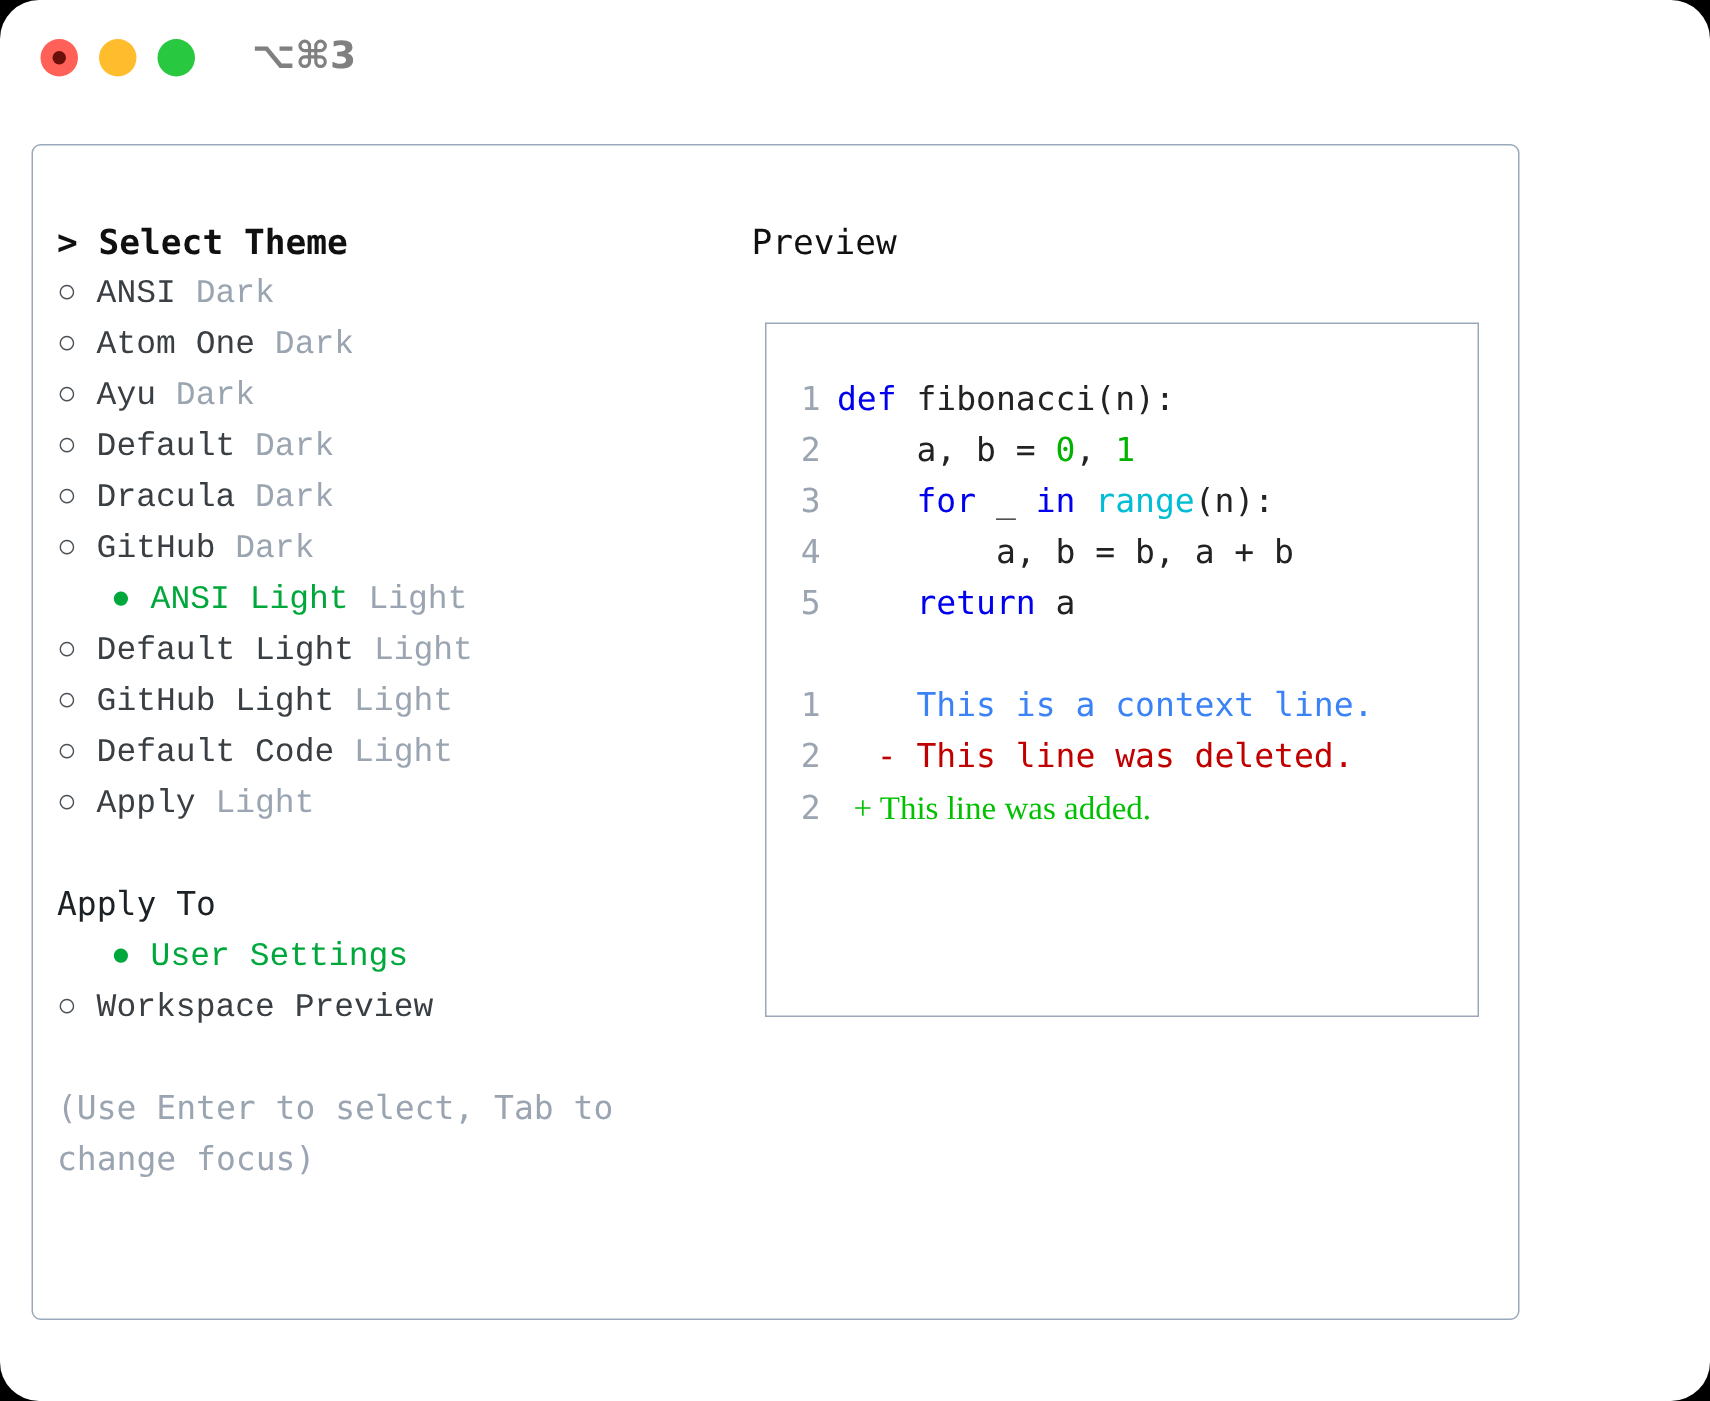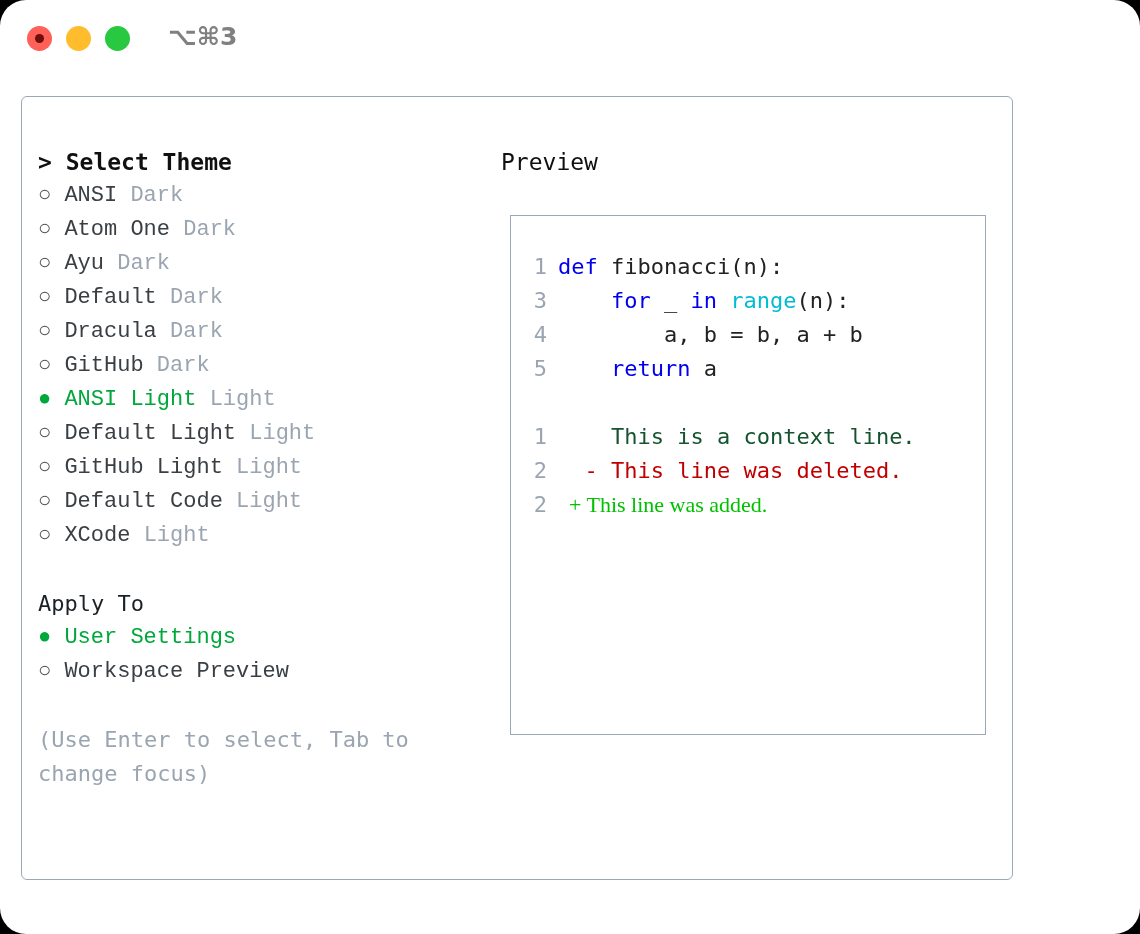--- a/index.html
+++ b/index.html
@@ -104,21 +104,21 @@
   .opt-row {
     display: block;
     font-size: 22px;
     line-height: 34px;
     color: #3a3f44;
     white-space: pre;
     letter-spacing: 0px;
     font-family: Liberation Mono, monospace;
   }
   .bullet { display: inline; }
-  .opt-row.selected { color: #00a83c; }
+  .opt-row.selected { color: #00a83c; margin-left: 36px; }
   .opt-row.selected .bullet { color: #00a83c; }
   .opt-row .bullet { color: #4a5158; }
   .opt-name { }
   .opt-variant { color: #9aa5b1; }
 
   .spacer-block { height: 34px; }
 
   .apply-title {
     font-size: 22px;
     line-height: 34px;
@@ -148,21 +148,21 @@
     font-size: 23px;
     font-weight: normal;
     color: #101010;
     line-height: 34px;
     white-space: pre;
   }
   .preview-box {
     margin-top: 36px;
     margin-left: 9px;
     width: 476px;
-    height: 520px;
+    height: 463px;
     border: 1.5px solid #9aa8ba;
     box-sizing: border-box;
   }
   .code-area {
     padding: 34px 0 0 14px;
   }
   .code-line {
     font-size: 22px;
     line-height: 34px;
     white-space: pre;
@@ -177,21 +177,21 @@
   }
   .gap { display: inline-block; width: 11px; }
 
   .tok-kw   { color: #0000ee; }
   .tok-fn   { color: #222222; }
   .tok-num  { color: #00b300; }
   .tok-builtin { color: #00bcd4; }
   .tok-plain{ color: #222222; }
 
   .diff-gap { height: 34px; }
-  .diff-ctx { color: #14532d; }
+  .diff-ctx { color: #3b82f6; }
   .diff-del { color: #c00000; }
   .diff-add { color: #00c000; font-family: Liberation Serif, serif; }
 </style>
 </head>
 <body>
 
 <div class="window">
 
   <div class="titlebar">
     <div class="lights">
@@ -211,41 +211,42 @@
           <div class="opt-row"><span class="bullet">○ </span><span class="opt-name">ANSI </span><span class="opt-variant">Dark</span></div>
           <div class="opt-row"><span class="bullet">○ </span><span class="opt-name">Atom One </span><span class="opt-variant">Dark</span></div>
           <div class="opt-row"><span class="bullet">○ </span><span class="opt-name">Ayu </span><span class="opt-variant">Dark</span></div>
           <div class="opt-row"><span class="bullet">○ </span><span class="opt-name">Default </span><span class="opt-variant">Dark</span></div>
           <div class="opt-row"><span class="bullet">○ </span><span class="opt-name">Dracula </span><span class="opt-variant">Dark</span></div>
           <div class="opt-row"><span class="bullet">○ </span><span class="opt-name">GitHub </span><span class="opt-variant">Dark</span></div>
           <div class="opt-row selected"><span class="bullet">● </span><span class="opt-name">ANSI Light </span><span class="opt-variant">Light</span></div>
           <div class="opt-row"><span class="bullet">○ </span><span class="opt-name">Default Light </span><span class="opt-variant">Light</span></div>
           <div class="opt-row"><span class="bullet">○ </span><span class="opt-name">GitHub Light </span><span class="opt-variant">Light</span></div>
           <div class="opt-row"><span class="bullet">○ </span><span class="opt-name">Default Code </span><span class="opt-variant">Light</span></div>
-          <div class="opt-row"><span class="bullet">○ </span><span class="opt-name">XCode </span><span class="opt-variant">Light</span></div>
+          <div class="opt-row"><span class="bullet">○ </span><span class="opt-name">Apply </span><span class="opt-variant">Light</span></div>
         </div>
 
       <div class="spacer-block"></div>
 
       <div class="apply-title">Apply To</div>
 
       <div class="opt-list" id="apply-list">
           <div class="opt-row selected"><span class="bullet">● </span><span>User Settings</span></div>
           <div class="opt-row"><span class="bullet">○ </span><span>Workspace Preview</span></div>
         </div>
 
       <div class="hint">(Use Enter to select, Tab to change focus)</div>
     </div>
 
     <div class="right-col">
       <div class="preview-title">Preview</div>
 
       <div class="preview-box">
         <div class="code-area" id="code-area">
             <div class="code-line"><span class="ln">1</span><span class="gap"></span><span></span><span class="tok-kw">def</span><span class="tok-plain"> </span><span class="tok-fn">fibonacci</span><span class="tok-plain">(n):</span></div>
+            <div class="code-line"><span class="ln">2</span><span class="gap"></span><span>    </span><span class="tok-plain">a, b = </span><span class="tok-num">0</span><span class="tok-plain">, </span><span class="tok-num">1</span></div>
             <div class="code-line"><span class="ln">3</span><span class="gap"></span><span>    </span><span class="tok-kw">for</span><span class="tok-plain"> _ </span><span class="tok-kw">in</span><span class="tok-plain"> </span><span class="tok-builtin">range</span><span class="tok-plain">(n):</span></div>
             <div class="code-line"><span class="ln">4</span><span class="gap"></span><span>        </span><span class="tok-plain">a, b = b, a + b</span></div>
             <div class="code-line"><span class="ln">5</span><span class="gap"></span><span>    </span><span class="tok-kw">return</span><span class="tok-plain"> a</span></div>
           </div>
         <div class="diff-gap"></div>
         <div class="code-area" style="padding-top:0" id="diff-area">
             <div class="code-line"><span class="ln">1</span><span class="gap"></span><span class="diff-ctx">    This is a context line.</span></div>
             <div class="code-line"><span class="ln">2</span><span class="gap"></span><span class="diff-del">  - This line was deleted.</span></div>
             <div class="code-line"><span class="ln">2</span><span class="gap"></span><span class="diff-add">  + This line was added.</span></div>
           </div>

